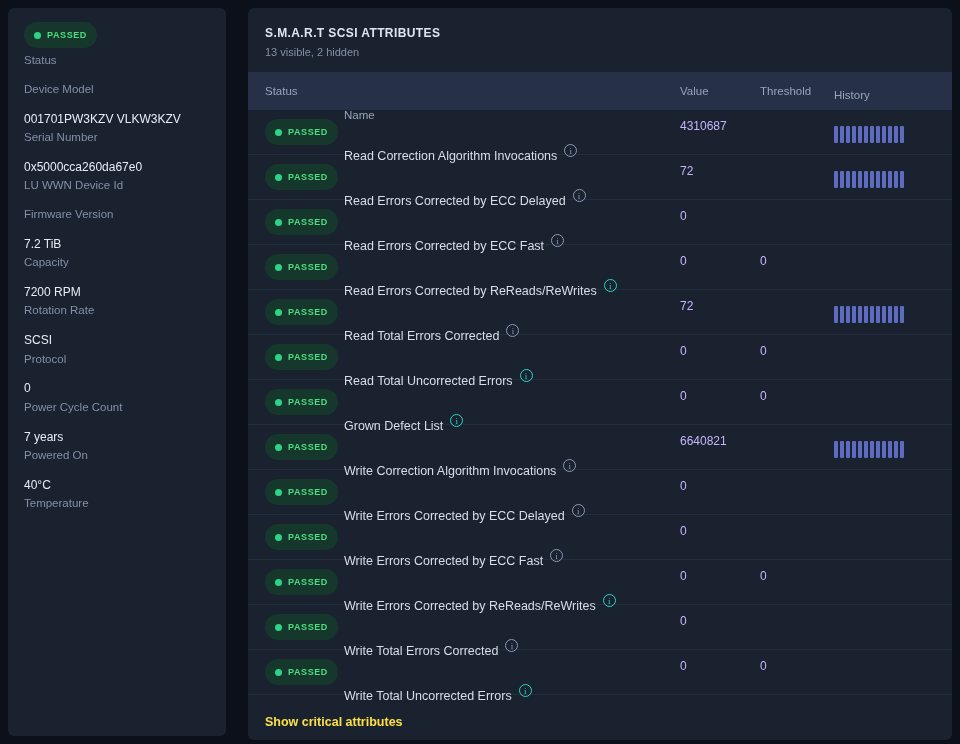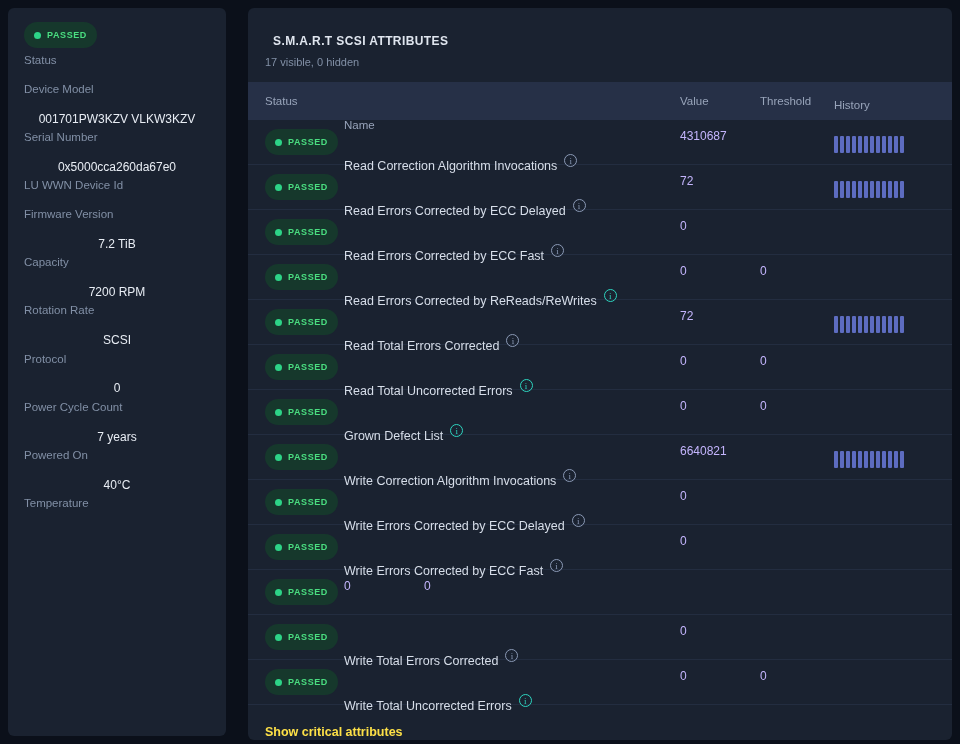--- a/index.html
+++ b/index.html
@@ -10,39 +10,39 @@
     font-family: "Liberation Sans", sans-serif;
     color: #e5eaf2;
     overflow: hidden;
   }
   .page { display: flex; gap: 22px; padding: 8px; width: 960px; height: 744px; }
   .card { background: #1a2230; border-radius: 6px; overflow: hidden; }
 
   
   .sidebar { width: 218px; height: 728px; flex: none; padding: 14px 16px; }
   .side-item { margin-bottom: 15px; }
-  .side-value { font-size: 12px; color: #e8edf4; margin-bottom: 5px; line-height: 1.2; text-align: center; }
+  .side-value { font-size: 12px; color: #e8edf4; margin-bottom: 5px; line-height: 1.2; }
   .side-label { font-size: 11.5px; color: #8290a6; line-height: 1.2; }
 
   
   .badge {
     display: inline-flex; align-items: center; gap: 6px;
     background: #16382c; border-radius: 999px; padding: 8px 10px;
     margin-bottom: 6px;
   }
   .badge .dot { width: 7px; height: 7px; border-radius: 50%; background: #2dd487; flex: none; }
   .badge .badge-text {
     font-size: 9px; font-weight: bold; letter-spacing: 0.6px; color: #4ade80;
   }
 
   
   .main { flex: 1; height: 732px; display: flex; flex-direction: column; }
   .panel-header { padding: 18px 17px 14px 17px; }
   .panel-title {
-    margin: 8px; font-size: 12px; font-weight: bold; letter-spacing: 0.4px; color: #dfe5ee;
+    margin: 0; font-size: 12px; font-weight: bold; letter-spacing: 0.4px; color: #dfe5ee;
   }
   .panel-subtitle { margin-top: 6px; font-size: 11px; color: #8290a6; }
 
   .thead {
     height: 38px; background: #263047; display: flex; align-items: center;
     padding-left: 17px; font-size: 11.5px; font-weight: 500; color: #98a4ba;
     flex: none;
   }
   .col { flex: none; }
   .col-status { width: 79px; }
@@ -128,21 +128,21 @@
         <div class="side-item">
           <div class="side-value">40°C</div>
           <div class="side-label">Temperature</div>
         </div>
       </div>
   </aside>
 
   <main class="card main">
     <div class="panel-header">
       <h2 class="panel-title">S.M.A.R.T SCSI ATTRIBUTES</h2>
-      <div class="panel-subtitle">17 visible, 0 hidden</div>
+      <div class="panel-subtitle">13 visible, 2 hidden</div>
     </div>
 
     <div class="thead">
       <div class="col col-status">Status</div>
       <div class="col col-name">Name</div>
       <div class="col col-value">Value</div>
       <div class="col col-threshold">Threshold</div>
       <div class="col col-history">History</div>
     </div>
 
@@ -379,20 +379,24 @@
     </div>
   </div>
 
   <div class="trow">
     <div class="col col-status">
       <span class="badge">
               <span class="dot"></span>
               <span class="badge-text">PASSED</span>
             </span>
     </div>
+    <div class="col col-name">
+      <span class="name-text">Write Errors Corrected by ReReads/ReWrites</span>
+            <span class="info-icon critical"></span>
+    </div>
     <div class="col col-value cell-value">0</div>
     <div class="col col-threshold cell-threshold">0</div>
     <div class="col col-history">
       <span class="history-bars"></span>
     </div>
   </div>
 
   <div class="trow">
     <div class="col col-status">
       <span class="badge">

